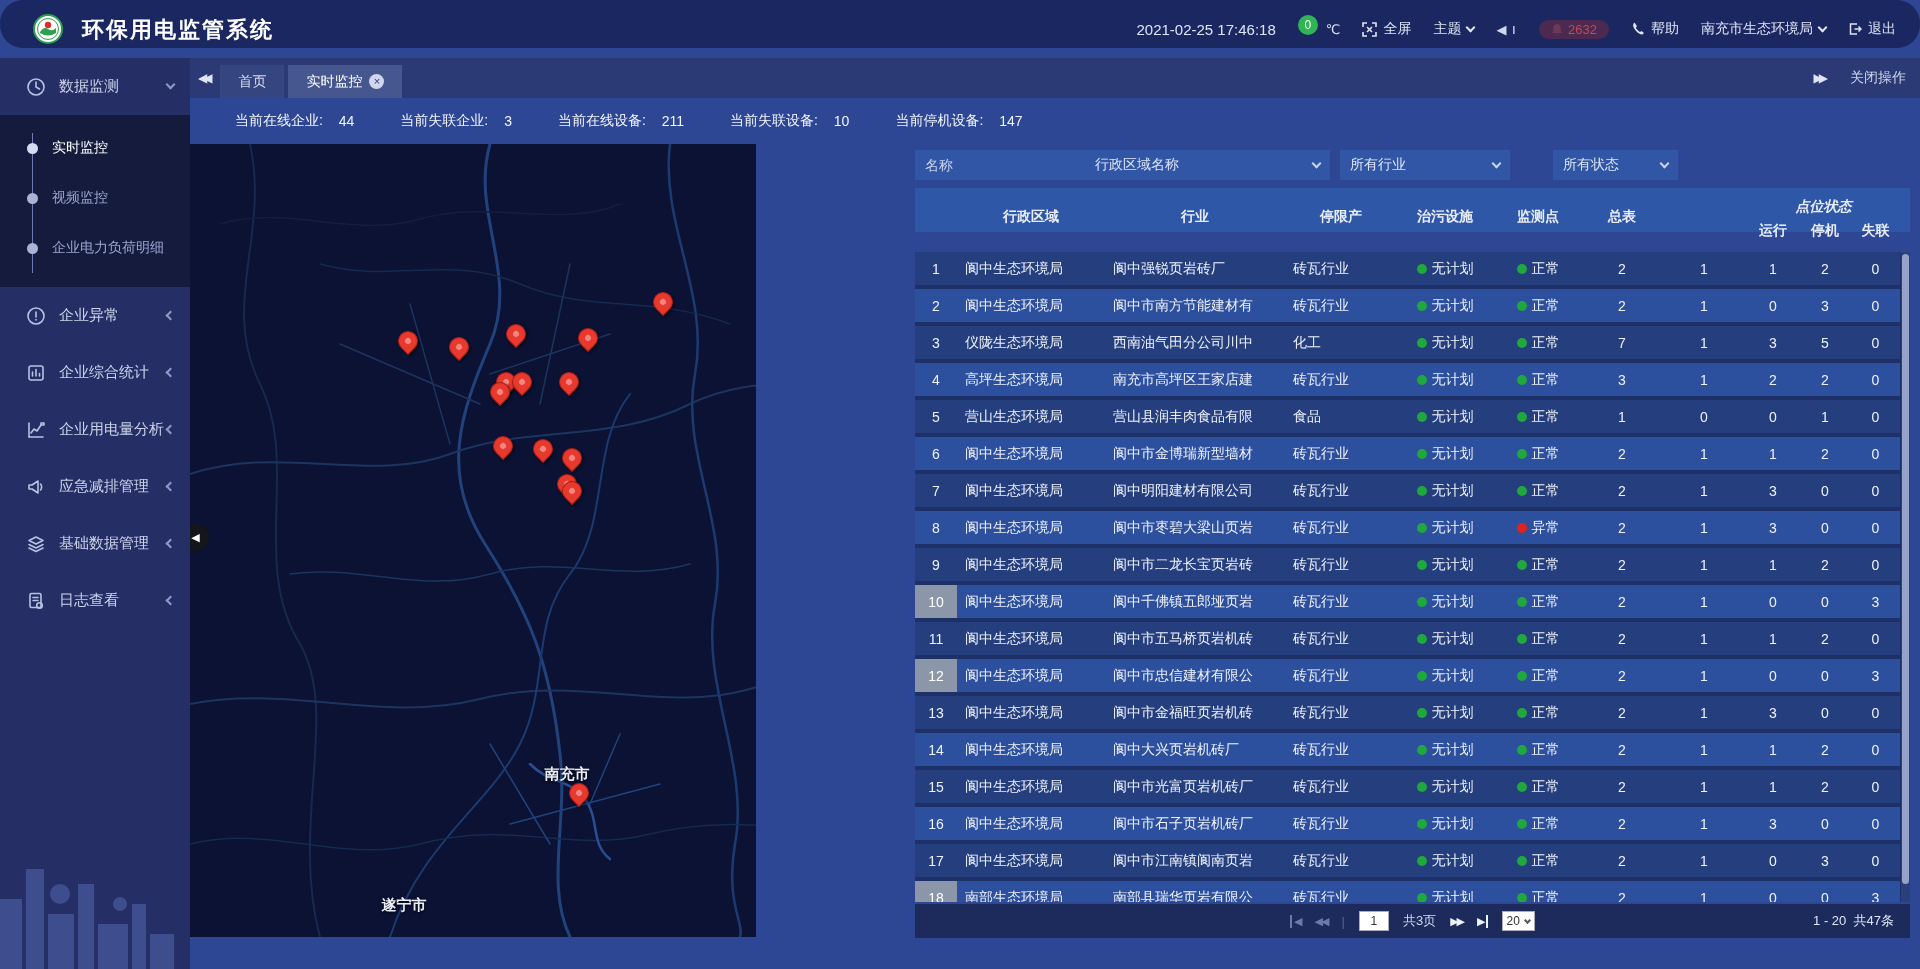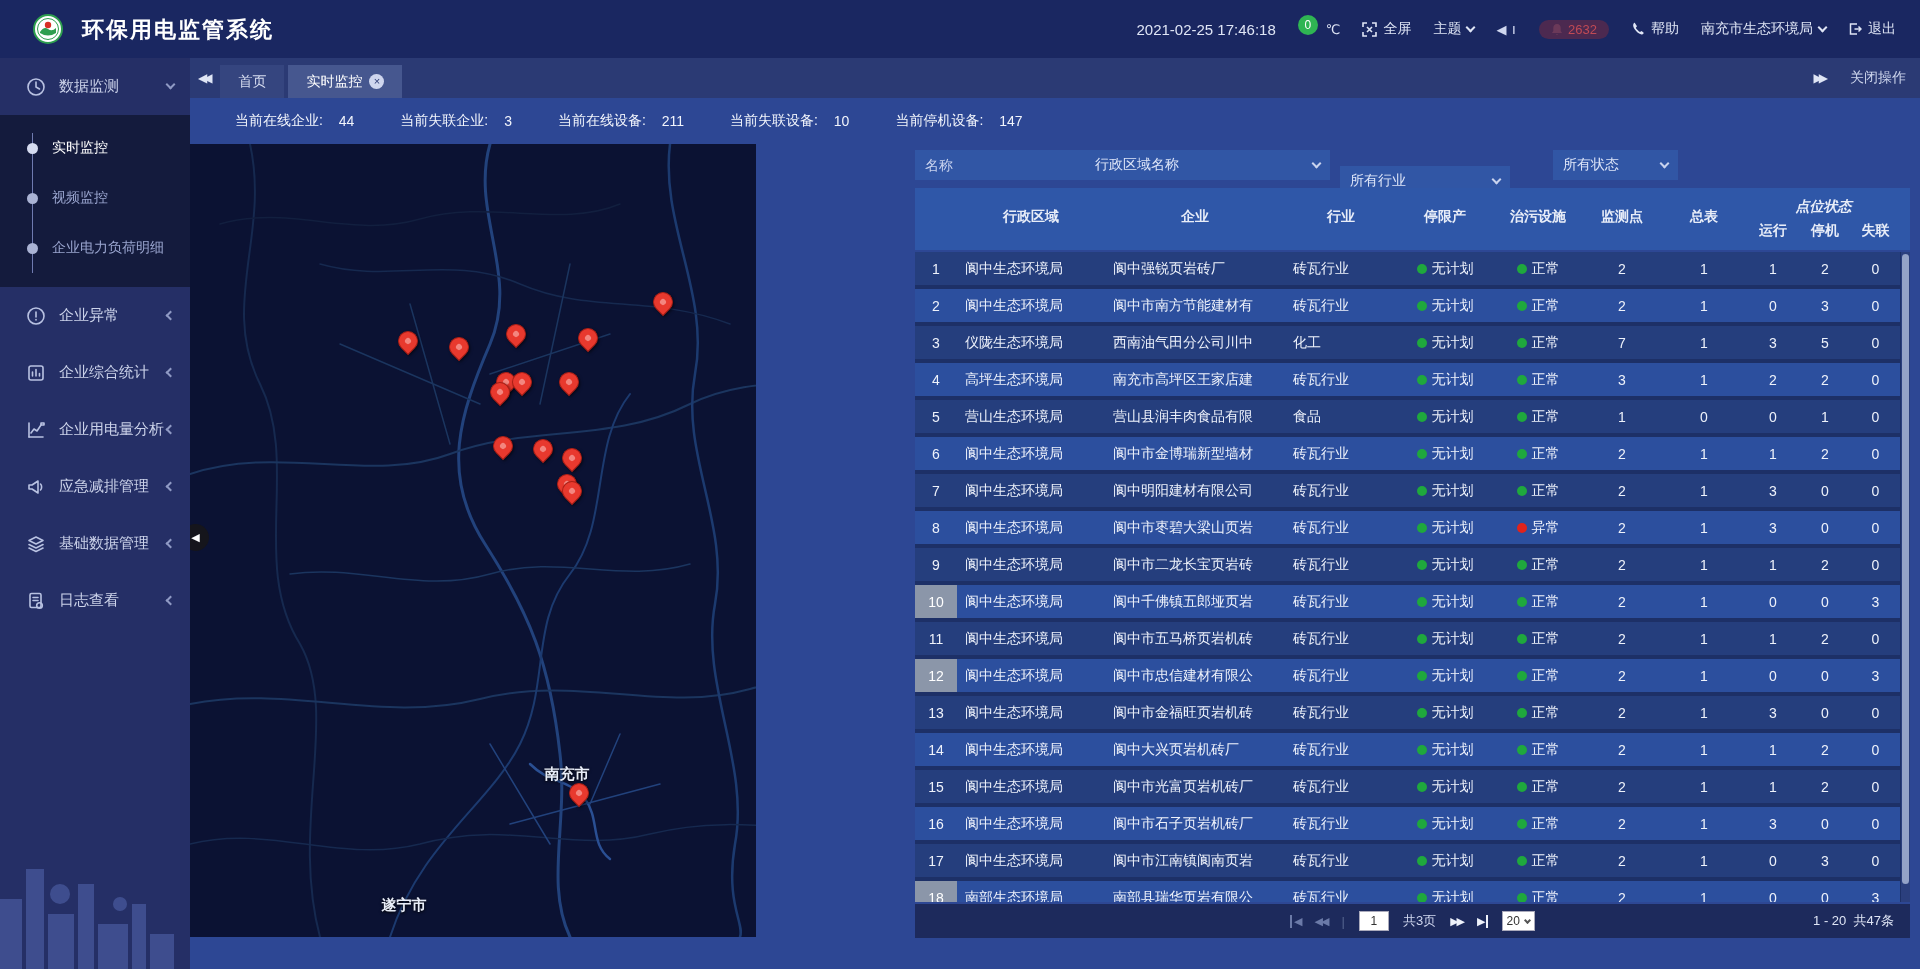--- a/index.html
+++ b/index.html
@@ -1,21 +1,21 @@
 <!DOCTYPE html>
 <html><head>
 <meta charset="utf-8">
 <style>
   * { margin:0; padding:0; box-sizing:border-box; }
   html,body { width:1920px; height:969px; overflow:hidden; background:#2d4794;
     font-family:"Liberation Sans","DejaVu Sans",sans-serif; color:#e8edf8; }
 
   
-  .header { position:absolute; left:0; top:0; width:1920px; height:58px; background:#1a2761;
-    display:flex; align-items:center; z-index:30; }
+  .header { position:absolute; left:0; top:0; width:1920px; height:48px; background:#1a2761;
+    display:flex; align-items:center; z-index:30;border-radius:23px; }
   .logo { position:absolute; left:33px; top:14px; width:30px; height:30px; }
   .app-title { position:absolute; left:82px; top:15px; font-size:22px; font-weight:bold; letter-spacing:2px; color:#ffffff; }
   .header-right { position:absolute; right:24px; top:0; height:58px; display:flex; align-items:center; gap:22px; font-size:14px; color:#dfe5f5; }
   .hitem { display:flex; align-items:center; gap:6px; cursor:pointer; white-space:nowrap; }
   .datetime { font-size:15px; }
   .temp-badge { width:20px; height:20px; border-radius:50%; background:#2fb553; color:#fff; font-size:12px;
     display:flex; align-items:center; justify-content:center; margin-top:-8px; }
   .temp-unit { font-size:13px; margin-left:2px; }
   .chev-down { width:7px; height:7px; border-right:2px solid #dfe5f5; border-bottom:2px solid #dfe5f5; transform:rotate(45deg); margin-top:-3px; }
   .speaker { font-size:13px; color:#cfd6ee; }
@@ -64,25 +64,25 @@
   .right-panel { position:absolute; left:915px; top:144px; width:995px; height:794px; z-index:6; }
   .filters { position:absolute; left:0; top:6px; height:30px; width:100%; }
   .fbox { position:absolute; top:0; height:30px; background:#3156a5; display:flex; align-items:center;
     padding:0 10px; font-size:14px; color:#dde5f8; cursor:pointer; }
   .fbox input { background:transparent; border:none; outline:none; color:#dde5f8; font-size:14px; width:100%;
     font-family:"Liberation Sans","DejaVu Sans",sans-serif; }
   .fbox input::placeholder { color:#c9d3ee; opacity:1; }
   .fbox .chev-down { border-color:#c9d3ee; margin-left:auto; }
   .f-name { left:0; width:180px; }
   .f-region { left:170px; width:245px; }
-  .f-industry { left:425px; width:170px;margin-top:16px; }
+  .f-industry { left:425px; width:170px; }
   .f-status { left:631px; width:125px;margin-left:7px; }
 
   .grid { display:grid; grid-template-columns:42px 148px 180px 112px 96px 90px 78px 86px 52px 52px 49px; }
-  .thead { position:absolute; left:0; top:44px; width:995px; height:62px; background:#2f57a8; font-size:14px; font-weight:bold;
+  .thead { position:absolute; left:0; top:44px; width:995px; height:44px; background:#2f57a8; font-size:14px; font-weight:bold;
     grid-template-rows:28px 30px; padding-right:10px; }
   .thead .h { grid-row:1 / span 2; display:flex; align-items:center; justify-content:center; }
   .thead .group { grid-column:9 / span 3; grid-row:1; display:flex; align-items:flex-end; justify-content:center; font-style:italic; }
   .thead .sub { grid-row:2; display:flex; align-items:center; justify-content:center; }
 
   .tbody { position:absolute; left:0; top:108px; width:995px; height:650px; background:#1d3067; overflow:hidden; }
   .trow { width:985px; height:33px; margin-bottom:4px; font-size:14px; color:#eef2fb; align-items:center; cursor:pointer; }
   .trow.odd { background:#253e7d; }
   .trow.even { background:#2c4f9e; }
   .c { display:flex; align-items:center; height:33px; overflow:hidden; white-space:nowrap; }
@@ -374,21 +374,20 @@
     </div>
     <div class="fbox f-status">
       <span>所有状态</span>
       <span class="chev-down"></span>
     </div>
   </div>
 
   <div class="thead grid">
     <div class="h"></div>
     <div class="h">行政区域</div>
-    <div class="h">企业</div>
     <div class="h">行业</div>
     <div class="h">停限产</div>
     <div class="h">治污设施</div>
     <div class="h">监测点</div>
     <div class="h">总表</div>
     <div class="group">点位状态</div>
     <div class="sub" style="grid-column:9">运行</div>
     <div class="sub" style="grid-column:10">停机</div>
     <div class="sub" style="grid-column:11">失联</div>
   </div>

